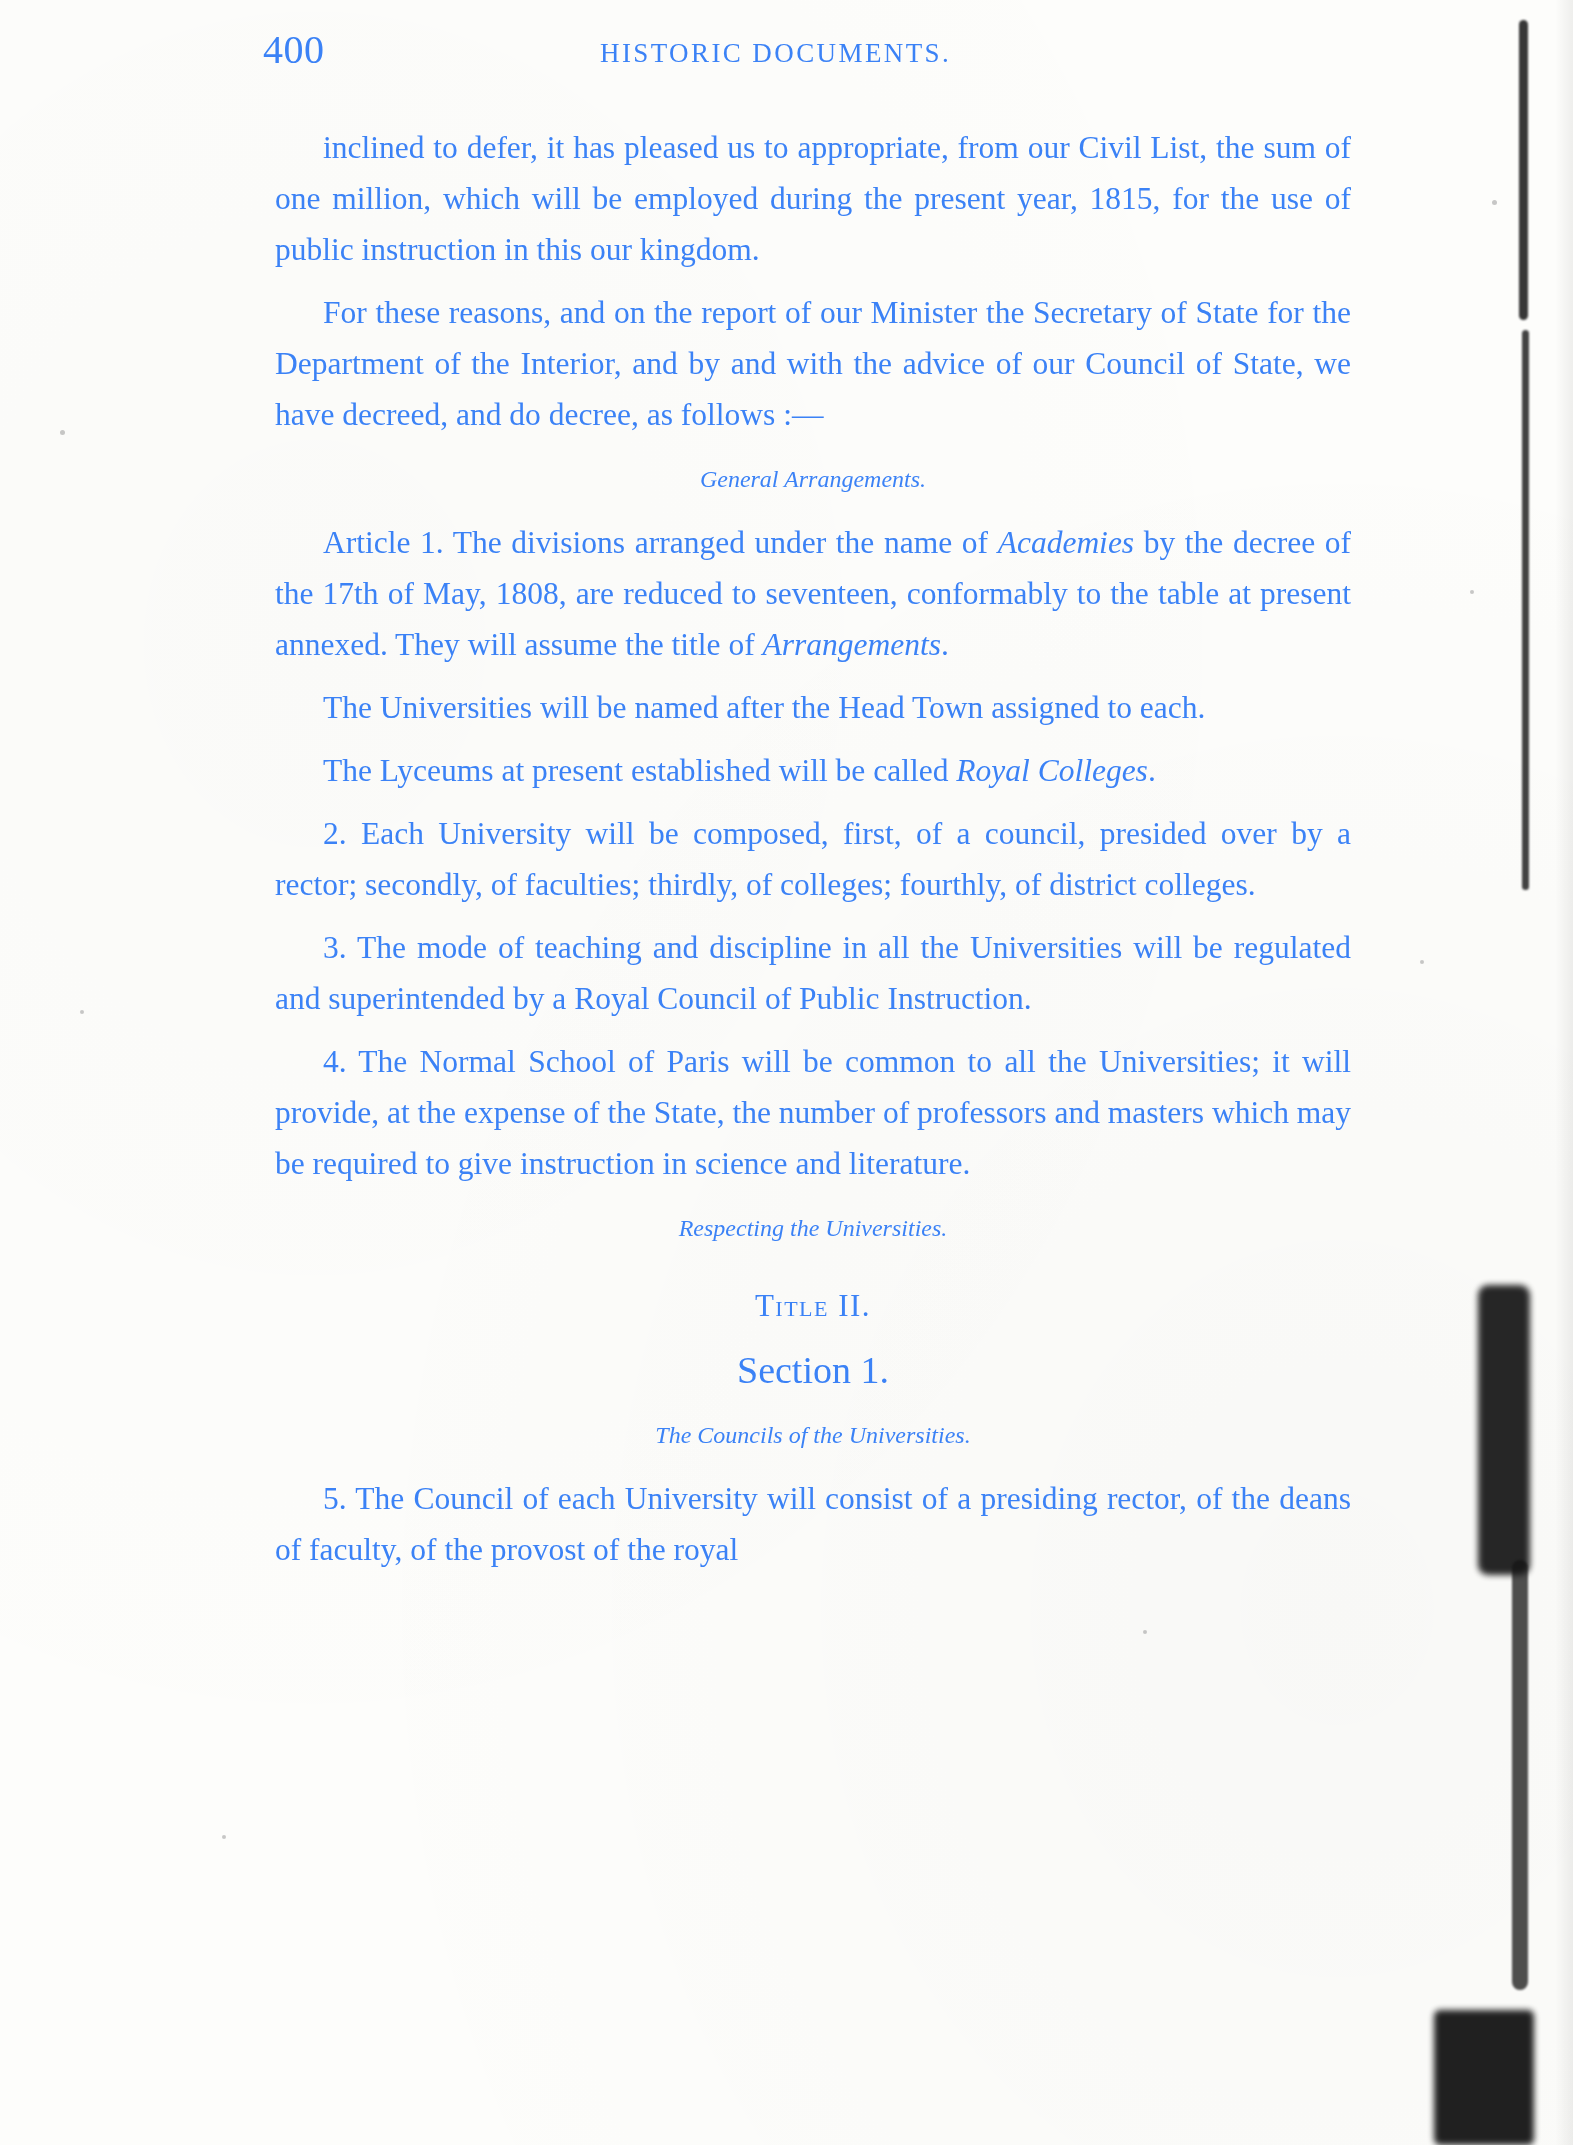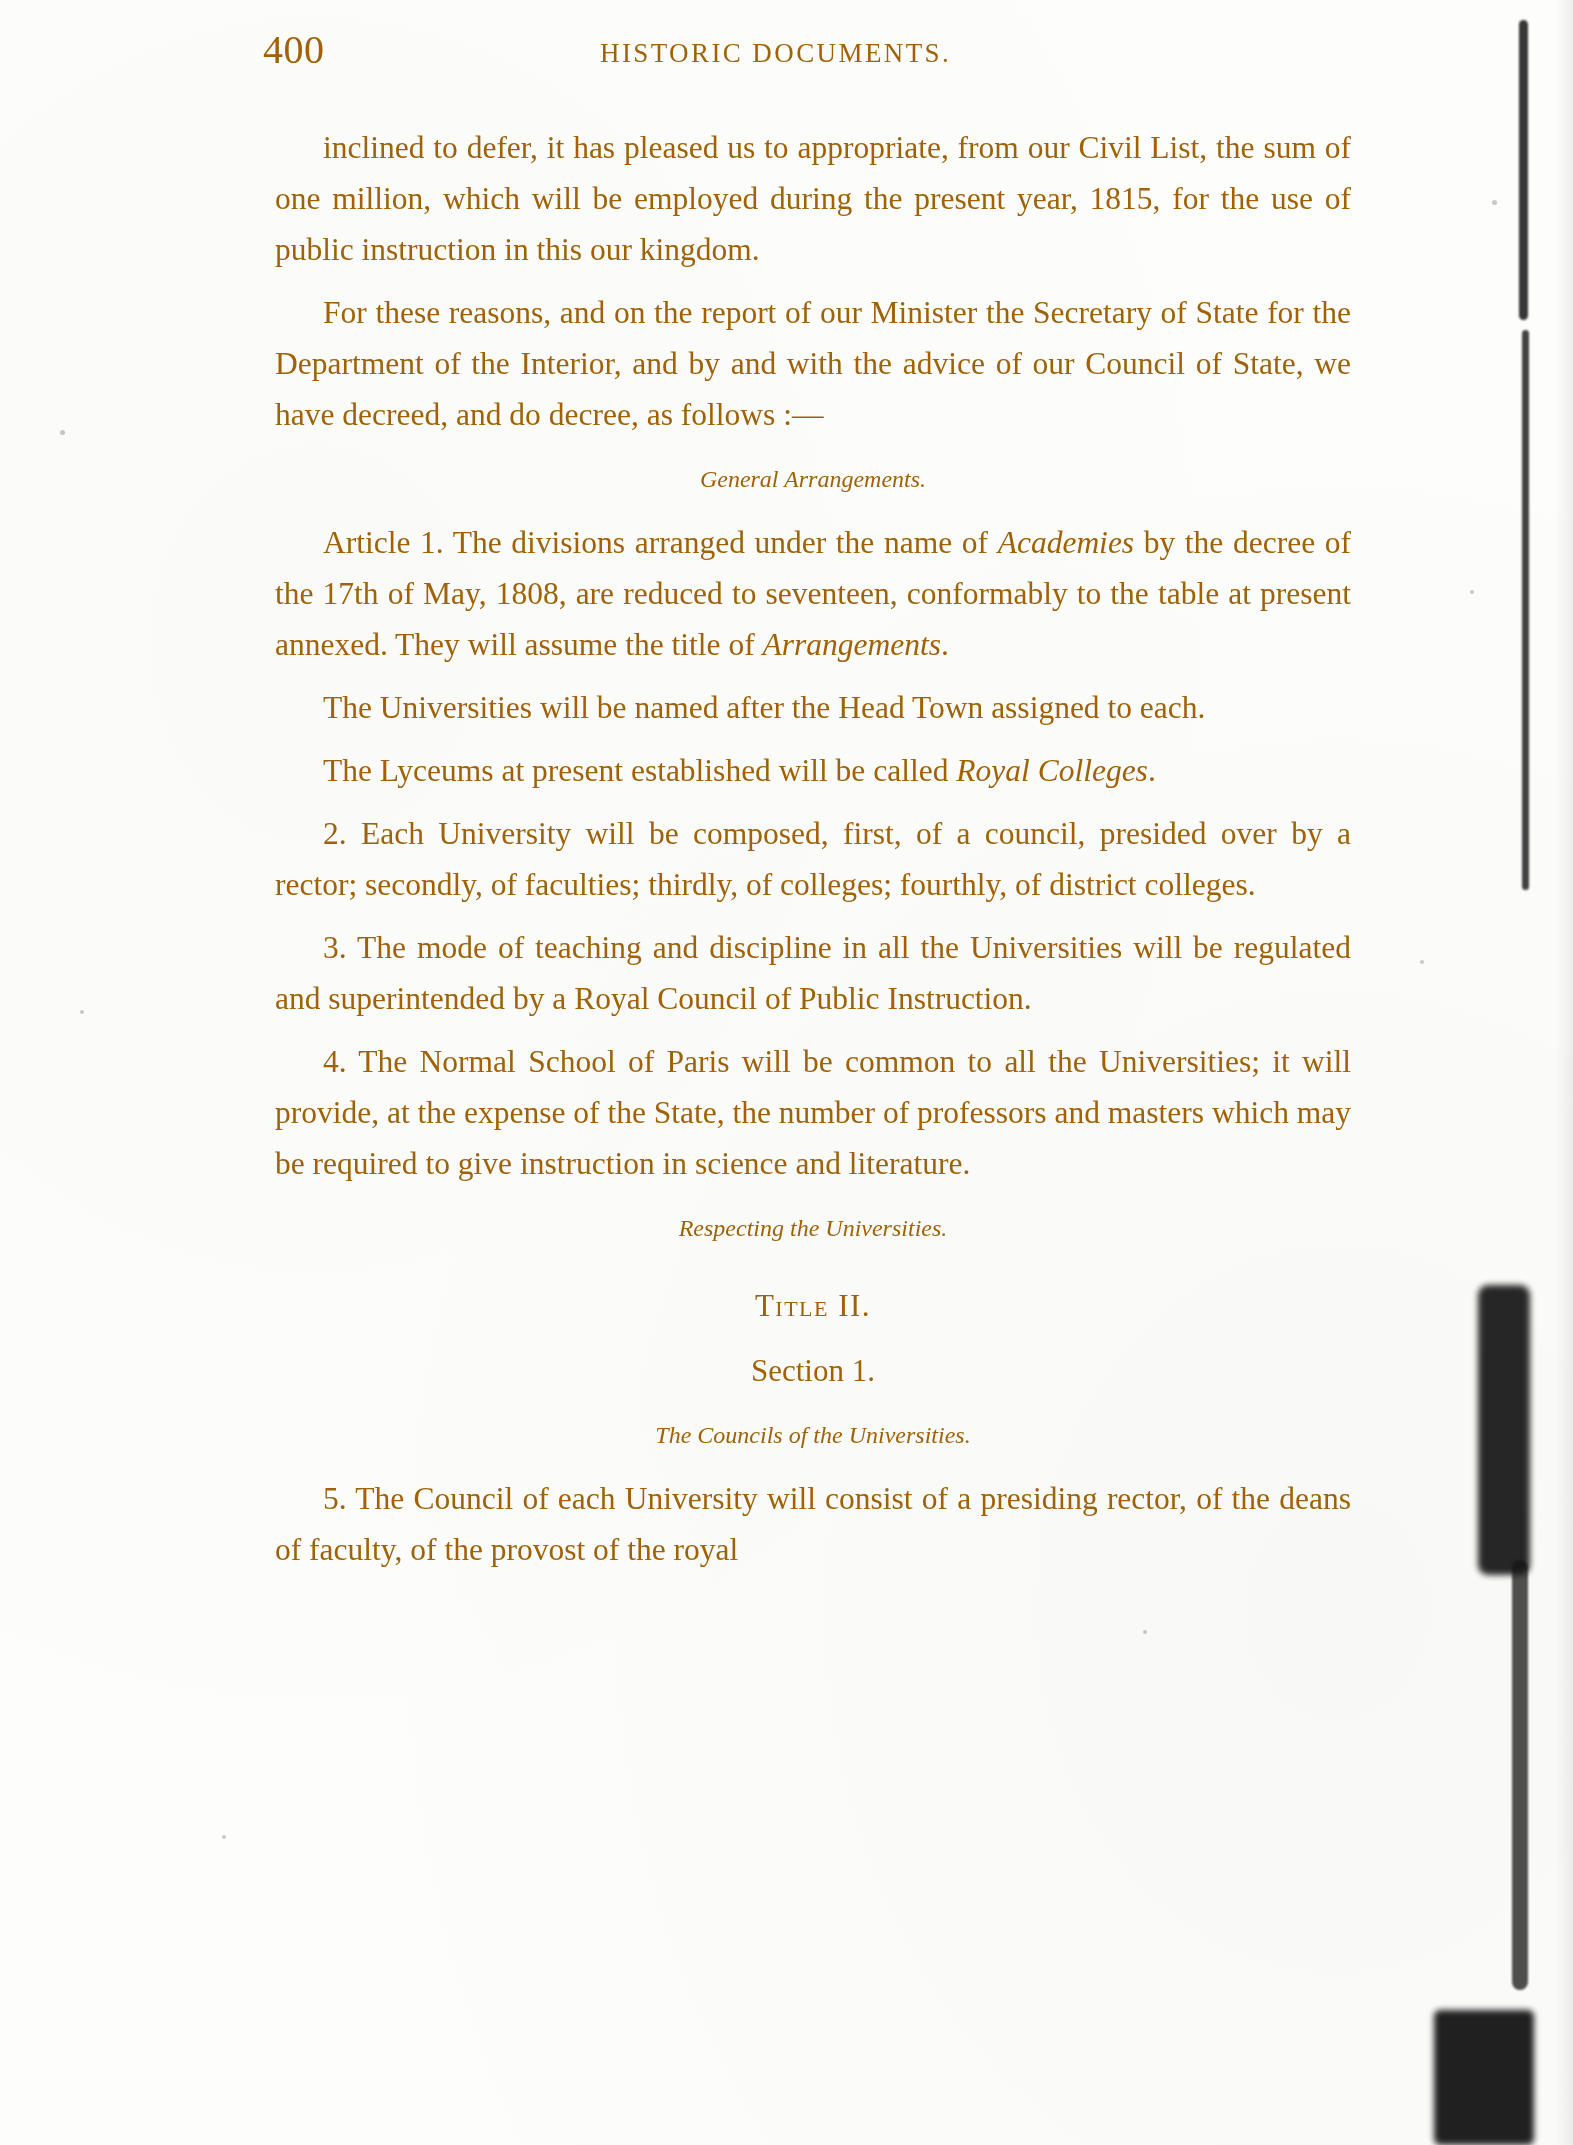--- a/index.html
+++ b/index.html
@@ -7,21 +7,21 @@
     padding: 0;
     background: #ffffff;
   }
   .page {
     position: relative;
     width: 1573px;
     height: 2145px;
     background: #fdfdfb;
     overflow: hidden;
     font-family: "Liberation Serif", serif;
-    color: #a16207;
+    color: #3b82f6;
   }
   
   .page::before {
     content: "";
     position: absolute;
     inset: 0;
     background:
       radial-gradient(ellipse at 20% 30%, rgba(0,0,0,0.012), rgba(0,0,0,0) 60%),
       radial-gradient(ellipse at 85% 75%, rgba(0,0,0,0.02), rgba(0,0,0,0) 55%);
     pointer-events: none;
@@ -76,21 +76,21 @@
     letter-spacing: 1.5px;
     margin-top: 26px;
     margin-bottom: 8px;
   }
   .subtitle-line {
     font-style: italic;
     font-size: 24px;
     margin-bottom: 10px;
   }
   .section-line {
-    font-size: 31px;
+    font-size: 38px;
     margin-top: 14px;
     margin-bottom: 4px;
   }
   em { font-style: italic; }
 
   
   .edge-smudge {
     position: absolute;
     background: #151515;
     filter: blur(1.2px);

